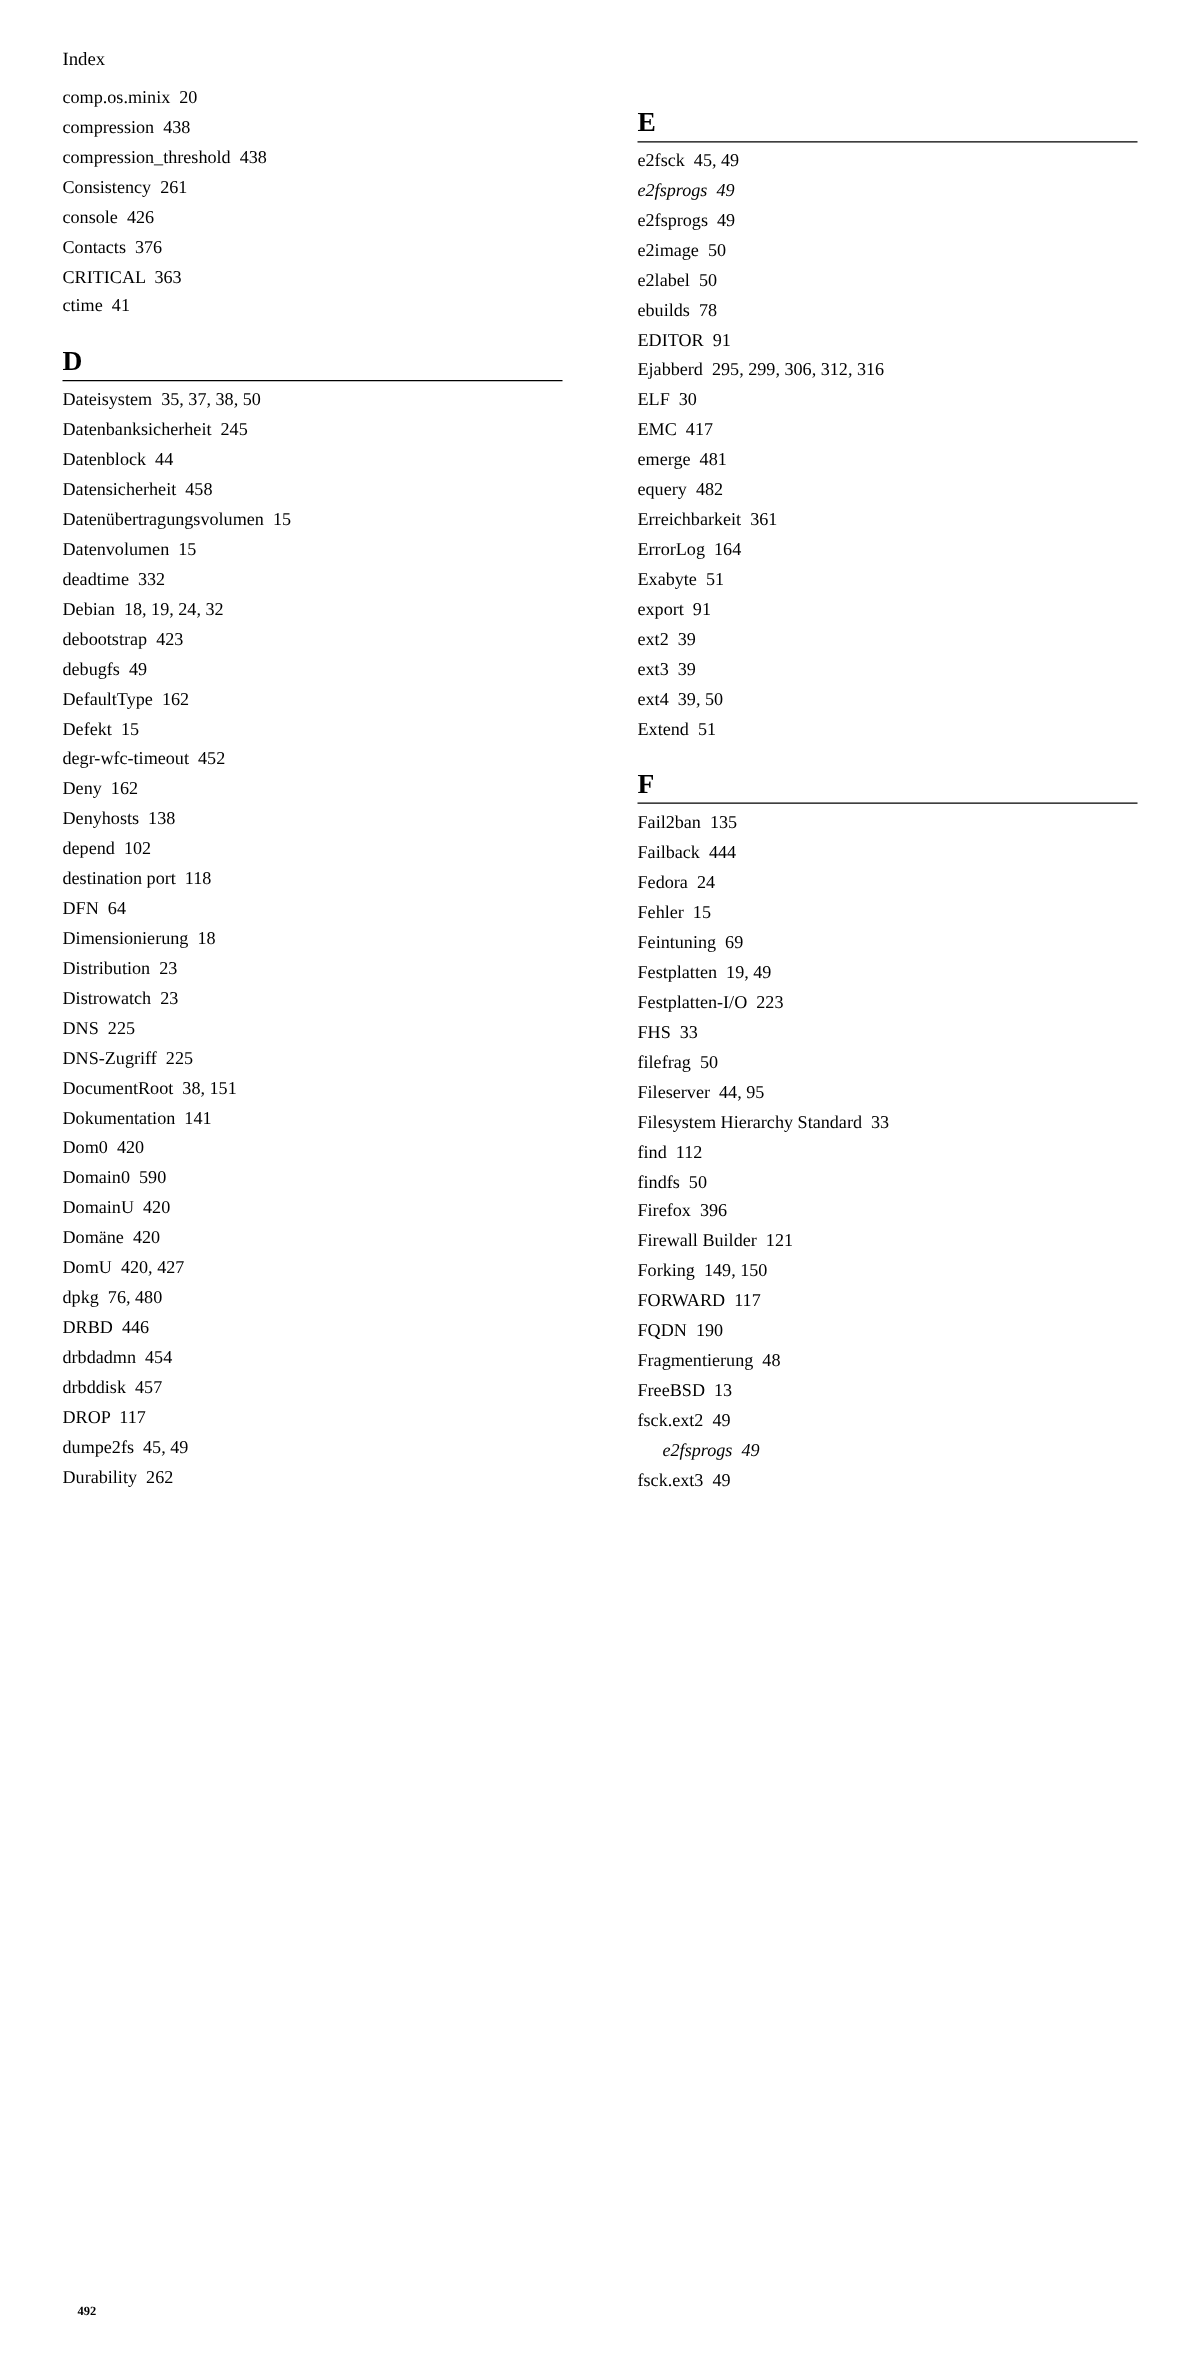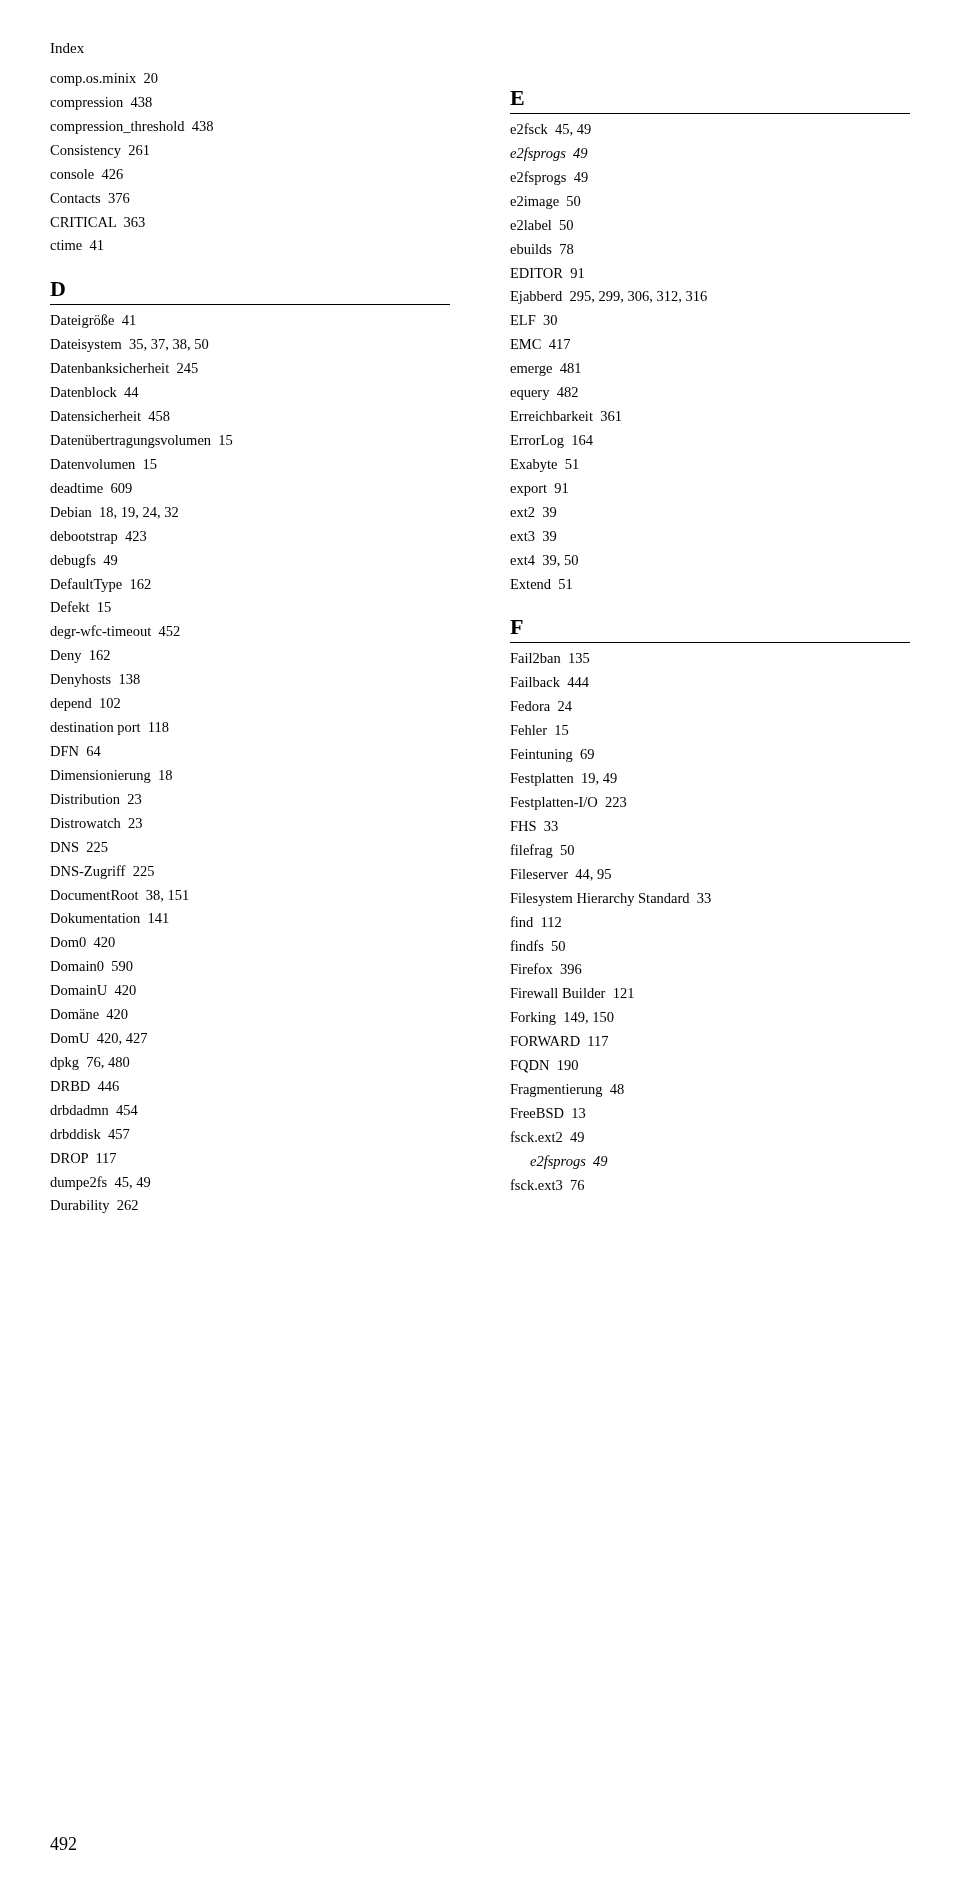--- a/index.html
+++ b/index.html
@@ -31,22 +31,23 @@
       font-size: 14.5px;
       line-height: 1.65;
       white-space: pre-wrap;
     }
     .index-entry .italic {
       font-style: italic;
     }
     .page-number {
       position: absolute;
       bottom: 30px;
-      left: 50px;
-      font-size: 18px;
+      left: 62px;
+      font-size: 10px;
+      font-weight: bold;
     }
   </style>
 </head>
 <body>
 
 <div>
   <span>Index</span>
 </div>
 
 <div class="two-col">
@@ -59,28 +60,27 @@
         <div class="index-entry">compression_threshold  438</div>
         <div class="index-entry">Consistency  261</div>
         <div class="index-entry">console  426</div>
         <div class="index-entry">Contacts  376</div>
         <div class="index-entry">CRITICAL  363</div>
         <div class="index-entry">ctime  41</div>
       </div>
 
     <div class="section-letter">D</div>
     <div id="left-d-entries">
-        <div class="index-entry">Dateigröße  41</div>
         <div class="index-entry">Dateisystem  35, 37, 38, 50</div>
         <div class="index-entry">Datenbanksicherheit  245</div>
         <div class="index-entry">Datenblock  44</div>
         <div class="index-entry">Datensicherheit  458</div>
         <div class="index-entry">Datenübertragungsvolumen  15</div>
         <div class="index-entry">Datenvolumen  15</div>
-        <div class="index-entry">deadtime  609</div>
+        <div class="index-entry">deadtime  332</div>
         <div class="index-entry">Debian  18, 19, 24, 32</div>
         <div class="index-entry">debootstrap  423</div>
         <div class="index-entry">debugfs  49</div>
         <div class="index-entry">DefaultType  162</div>
         <div class="index-entry">Defekt  15</div>
         <div class="index-entry">degr-wfc-timeout  452</div>
         <div class="index-entry">Deny  162</div>
         <div class="index-entry">Denyhosts  138</div>
         <div class="index-entry">depend  102</div>
         <div class="index-entry">destination port  118</div>
@@ -150,18 +150,18 @@
         <div class="index-entry">findfs  50</div>
         <div class="index-entry">Firefox  396</div>
         <div class="index-entry">Firewall Builder  121</div>
         <div class="index-entry">Forking  149, 150</div>
         <div class="index-entry">FORWARD  117</div>
         <div class="index-entry">FQDN  190</div>
         <div class="index-entry">Fragmentierung  48</div>
         <div class="index-entry">FreeBSD  13</div>
         <div class="index-entry">fsck.ext2  49</div>
         <div class="index-entry" style="padding-left: 20px;"><span class="italic">e2fsprogs  49</span></div>
-        <div class="index-entry">fsck.ext3  76</div>
+        <div class="index-entry">fsck.ext3  49</div>
       </div>
   </div>
 </div>
 
 <div class="page-number">492</div>
 
 </body></html>

